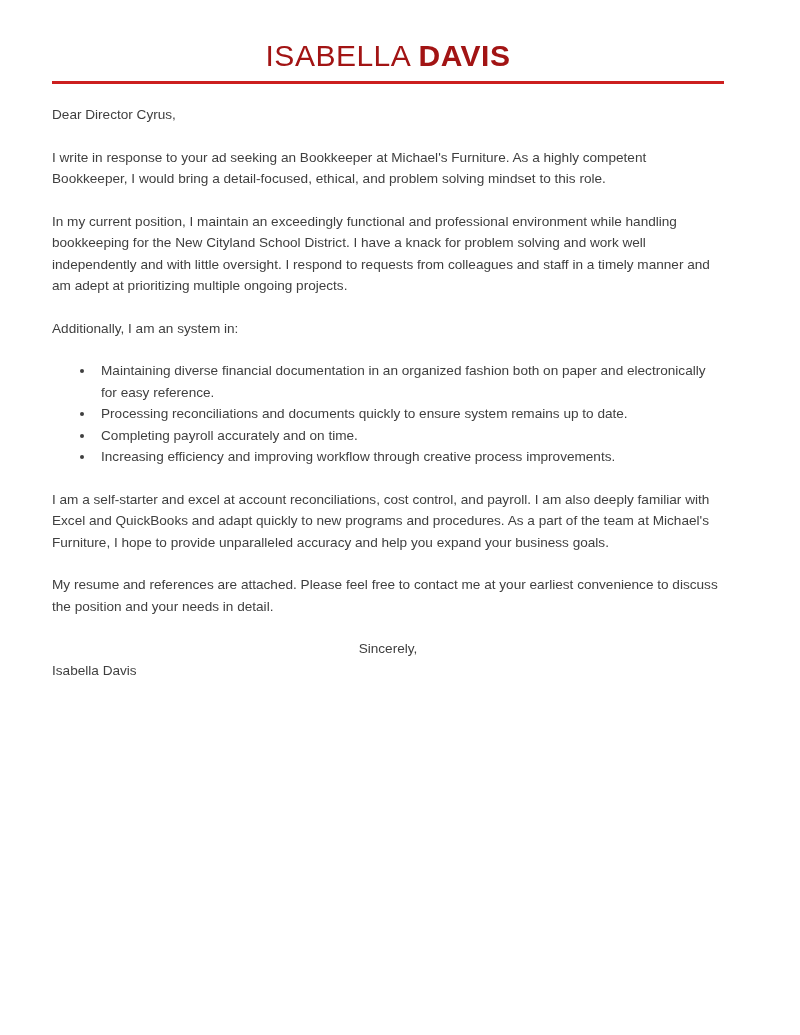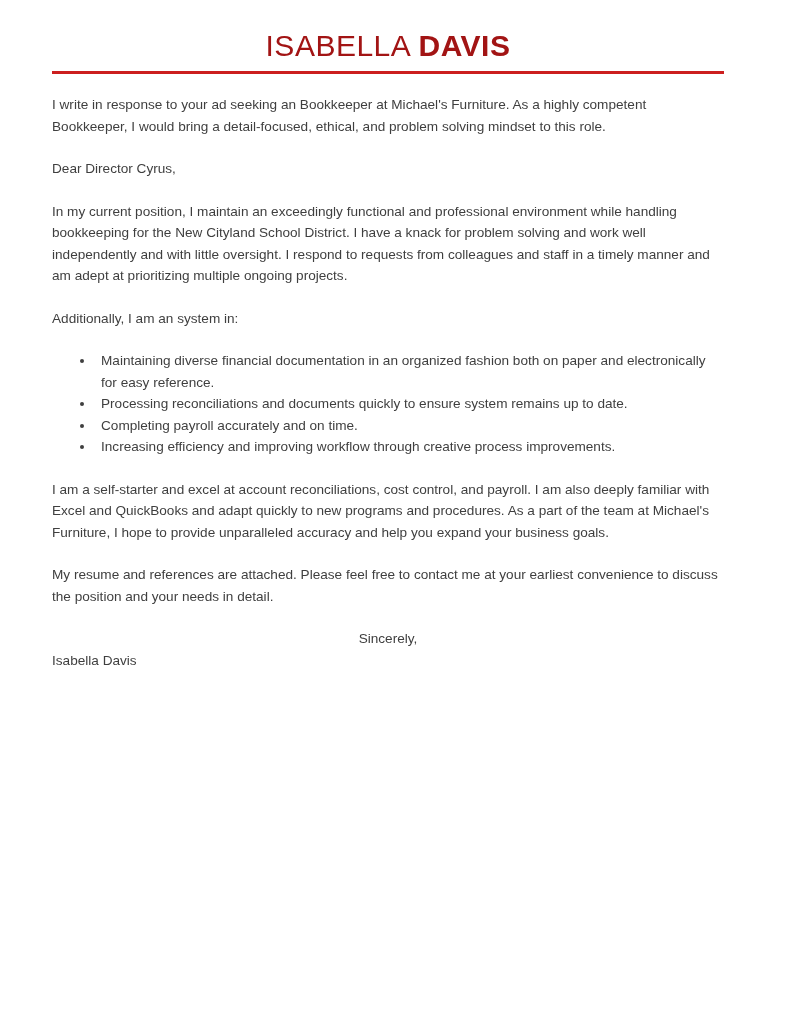--- a/index.html
+++ b/index.html
@@ -3,21 +3,21 @@
 <meta charset="utf-8">
 <style>
   * { margin: 0; padding: 0; box-sizing: border-box; }
   html, body { background: #ffffff; }
   body {
     font-family: "Liberation Sans", "DejaVu Sans", sans-serif;
   }
   .page {
     width: 800px;
     height: 871px;
-    margin: 4px auto;
+    margin: 14px auto;
     background: #ffffff;
     padding: 24px 76px 0 52px;
     overflow: hidden;
   }
   
   .header { text-align: center; }
   .name {
     font-size: 30px;
     line-height: 36px;
     color: #a21414;
@@ -63,23 +63,23 @@
   <div class="header">
     <div class="name">
       <span class="first">ISABELLA</span>
       <span> </span>
       <span class="last">DAVIS</span>
     </div>
     <hr class="rule">
   </div>
 
   <div class="letter">
+    <p>Dear Director Cyrus,</p>
+
     <p>I write in response to your ad seeking an Bookkeeper at Michael's Furniture. As a highly competent Bookkeeper, I would bring a detail-focused, ethical, and problem solving mindset to this role.</p>
-
-    <p>Dear Director Cyrus,</p>
 
     <p>In my current position, I maintain an exceedingly functional and professional environment while handling bookkeeping for the New Cityland School District. I have a knack for problem solving and work well independently and with little oversight. I respond to requests from colleagues and staff in a timely manner and am adept at prioritizing multiple ongoing projects.</p>
 
     <p>Additionally, I am an system in:</p>
 
     <ul class="expert-list">
       <li>Maintaining diverse financial documentation in an organized fashion both on paper and electronically for easy reference.</li>
       <li>Processing reconciliations and documents quickly to ensure system remains up to date.</li>
       <li>Completing payroll accurately and on time.</li>
       <li>Increasing efficiency and improving workflow through creative process improvements.</li>

